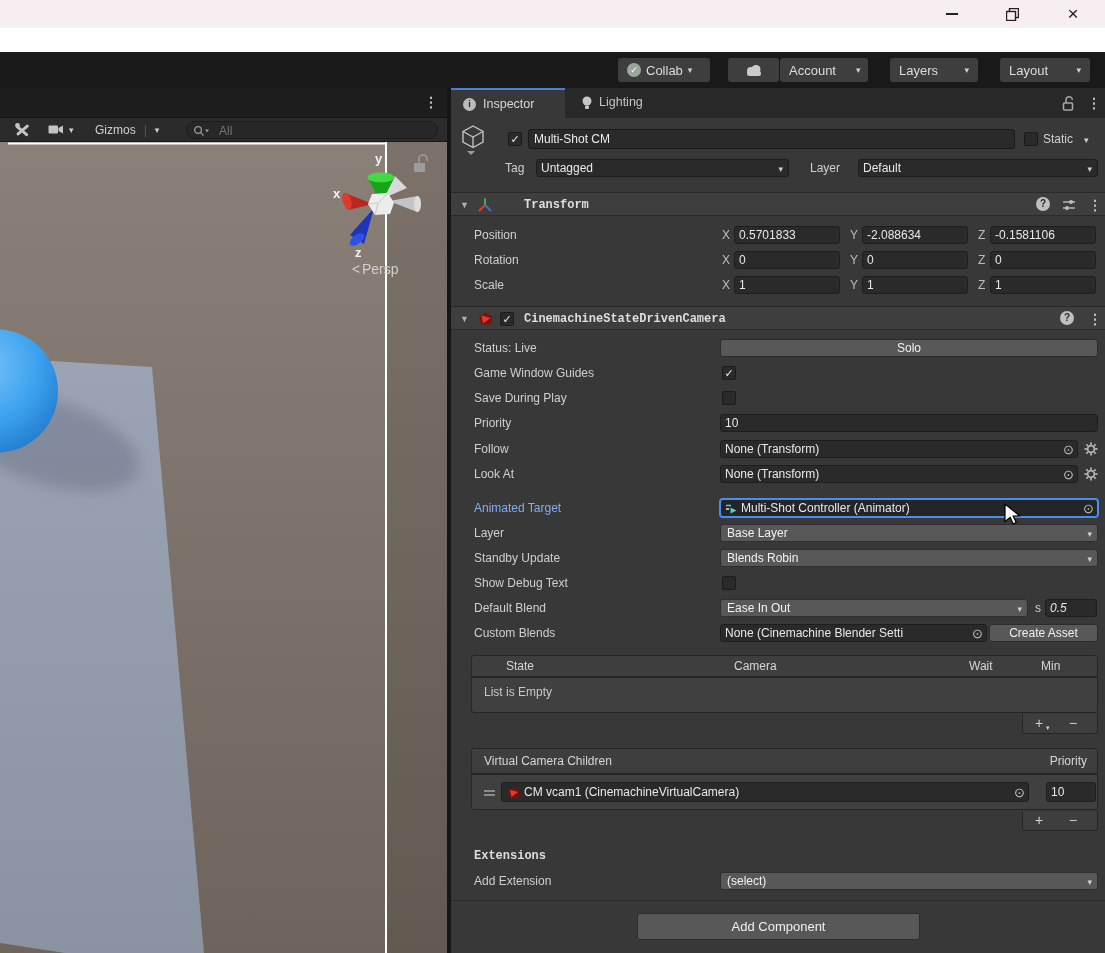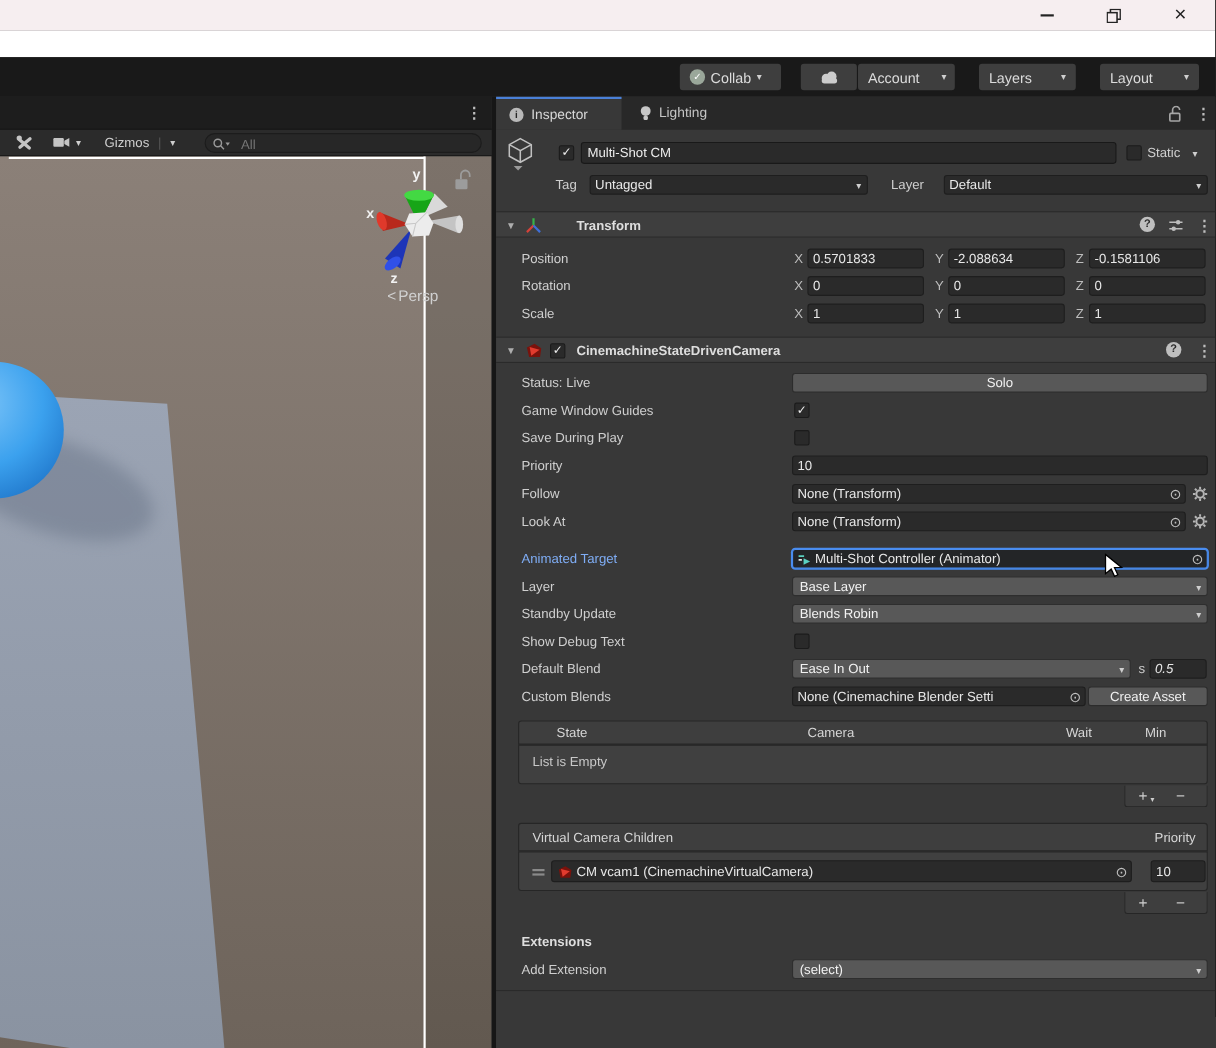--- a/index.html
+++ b/index.html
@@ -22,21 +22,21 @@
                    color:#9a9a9a;font-size:12px;font-family:"Liberation Sans",sans-serif;}
   .scene{position:absolute;left:0;top:142px;width:447px;height:811px;}
   
   .divider{position:absolute;left:447px;top:88px;width:4px;height:865px;background:#161616;}
   .rpanel{position:absolute;left:451px;top:88px;width:654px;height:865px;background:#383838;}
   .tabbar{position:absolute;left:0;top:0;width:654px;height:30px;background:#282828;}
   .tab-active{position:absolute;left:0;top:0;width:114px;height:30px;background:#383838;border-top:2px solid #4a80d8;box-sizing:border-box;}
   .tab{position:absolute;left:114px;top:0;width:104px;height:30px;}
   .tabtxt{position:absolute;top:7px;font-size:12.5px;color:#d8d8d8;}
   .lbl{position:absolute;font-size:12px;color:#cfcfcf;height:18px;line-height:18px;white-space:nowrap;}
-  .boldlbl{font-weight:bold;color:#dedede;}
+  .boldlbl{font-weight:bold;color:#dedede;font-family:Liberation Mono, monospace;}
   .fld{position:absolute;box-sizing:border-box;height:18px;background:#2a2a2a;border:1px solid #1e1e1e;border-radius:3px;
        color:#e8e8e8;font-size:12px;line-height:15px;padding:1px 4px;white-space:nowrap;overflow:hidden;}
   .pop{position:absolute;box-sizing:border-box;height:18px;background:#585858;border:1px solid #2e2e2e;border-radius:3px;
        color:#f2f2f2;font-size:12px;line-height:15px;padding:1px 18px 1px 6px;white-space:nowrap;overflow:hidden;}
   .popcaret{position:absolute;right:5px;top:4px;}
   .btnU{position:absolute;box-sizing:border-box;background:#585858;border:1px solid #2c2c2c;border-radius:3px;color:#f0f0f0;
         font-size:12px;text-align:center;}
   .cb{position:absolute;width:14px;height:14px;background:#2a2a2a;border:1px solid #1b1b1b;border-radius:2px;box-sizing:border-box;
       color:#ececec;font-size:11px;line-height:12px;text-align:center;}
   .hdrbar{position:absolute;left:0;width:654px;height:24px;background:#3e3e3e;border-top:1px solid #2a2a2a;border-bottom:1px solid #2a2a2a;box-sizing:border-box;}
@@ -437,18 +437,21 @@
 
     <span class="lbl boldlbl" style="left:23px;top:759px;">Extensions</span>
     <span class="lbl" style="left:23px;top:784px;">Add Extension</span>
     <div class="pop" style="left:269px;top:784px;width:378px;">
       <span>(select)</span>
       <span class="caret popcaret">▾</span>
     </div>
 
     <div style="position:absolute;left:0;top:812px;width:654px;height:1px;background:#2a2a2a;"></div>
 
+    <div class="btnU" style="left:186px;top:825px;width:283px;height:27px;line-height:25px;font-size:13px;">
+      <span>Add Component</span>
+    </div>
   </div>
 
   <svg width="22" height="24" style="position:absolute;left:1004px;top:503px;z-index:50;">
     <polygon points="1,1 1,18.5 6.2,14.4 9.2,20.9 12.2,19.5 9.2,13.1 15.6,12.8" fill="#ffffff" stroke="#000000" stroke-width="1.2"></polygon>
   </svg>
 </div>
 
 </body></html>

